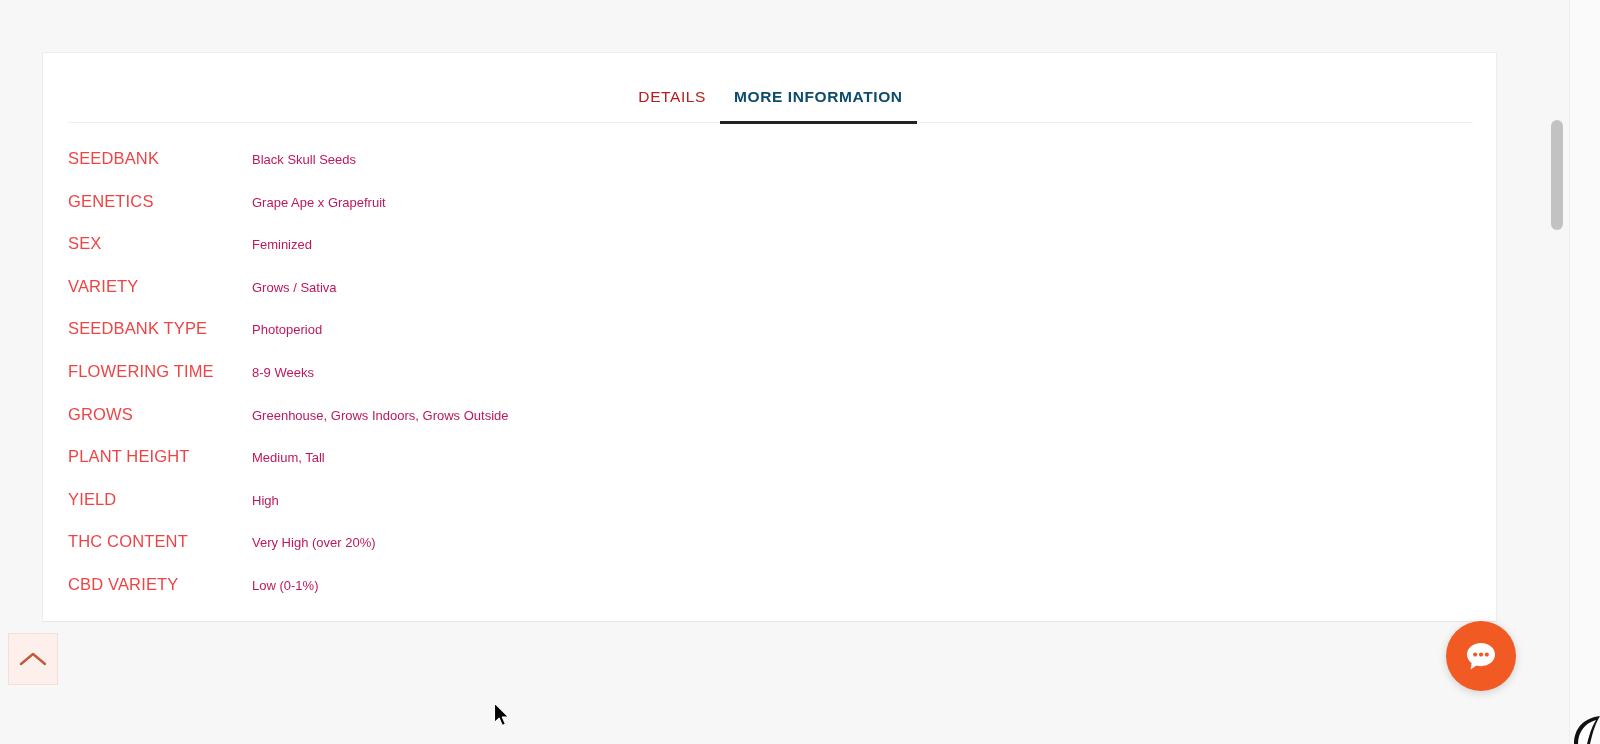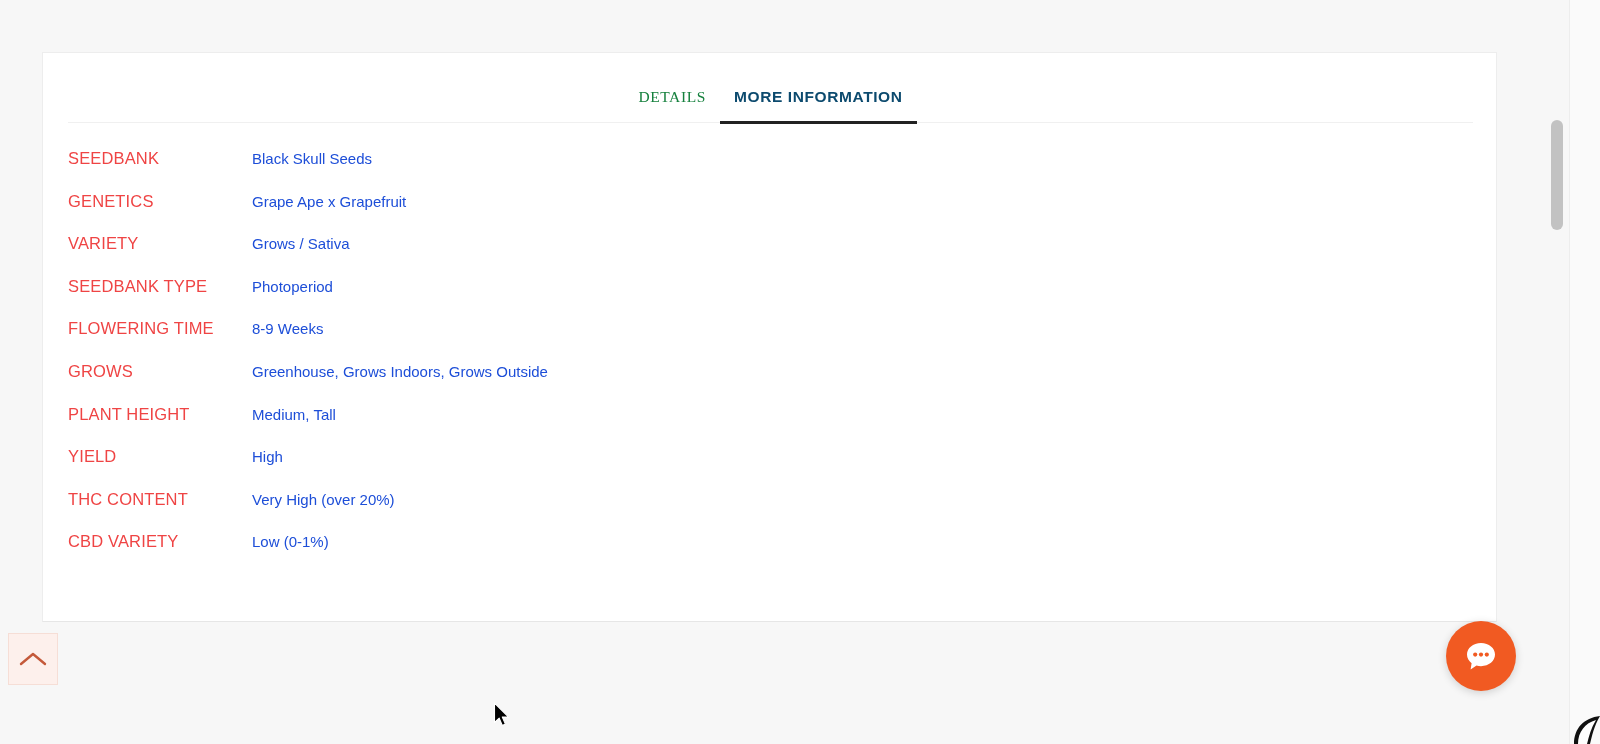--- a/index.html
+++ b/index.html
@@ -58,23 +58,22 @@
     padding: 36px 14px 16px 14px;
     line-height: 1;
     cursor: pointer;
     white-space: nowrap;
     background: transparent;
     border: none;
     font-family: "Liberation Sans", sans-serif;
   }
 
   .tab.inactive {
-    color: #15803d;
+    color: #b91c1c;
     font-weight: normal;
-    font-family: Liberation Serif, serif;
   }
 
   .tab.active {
     color: #0c4a6e;
     border-bottom: 3px solid #222222;
     margin-bottom: -2px;
   }
 
   
   #attributes {
@@ -93,22 +92,22 @@
   .attr-label {
     width: 184px;
     flex: 0 0 184px;
     font-size: 16.5px;
     color: #ef4444;
     letter-spacing: 0.15px;
     white-space: nowrap;
   }
 
   .attr-value {
-    font-size: 15px;
-    color: #1d4ed8;
+    font-size: 13px;
+    color: #be185d;
     white-space: nowrap;
   }
 
   
   #back-to-top {
     position: absolute;
     left: 8px;
     top: 633px;
     width: 50px;
     height: 52px;
@@ -200,20 +199,24 @@
       <div class="attr-row">
         <div class="attr-label">SEEDBANK</div>
         <div class="attr-value">Black Skull Seeds</div>
       </div>
 
       <div class="attr-row">
         <div class="attr-label">GENETICS</div>
         <div class="attr-value">Grape Ape x Grapefruit</div>
       </div>
 
+      <div class="attr-row">
+        <div class="attr-label">SEX</div>
+        <div class="attr-value">Feminized</div>
+      </div>
 
       <div class="attr-row">
         <div class="attr-label">VARIETY</div>
         <div class="attr-value">Grows / Sativa</div>
       </div>
 
       <div class="attr-row">
         <div class="attr-label">SEEDBANK TYPE</div>
         <div class="attr-value">Photoperiod</div>
       </div>

